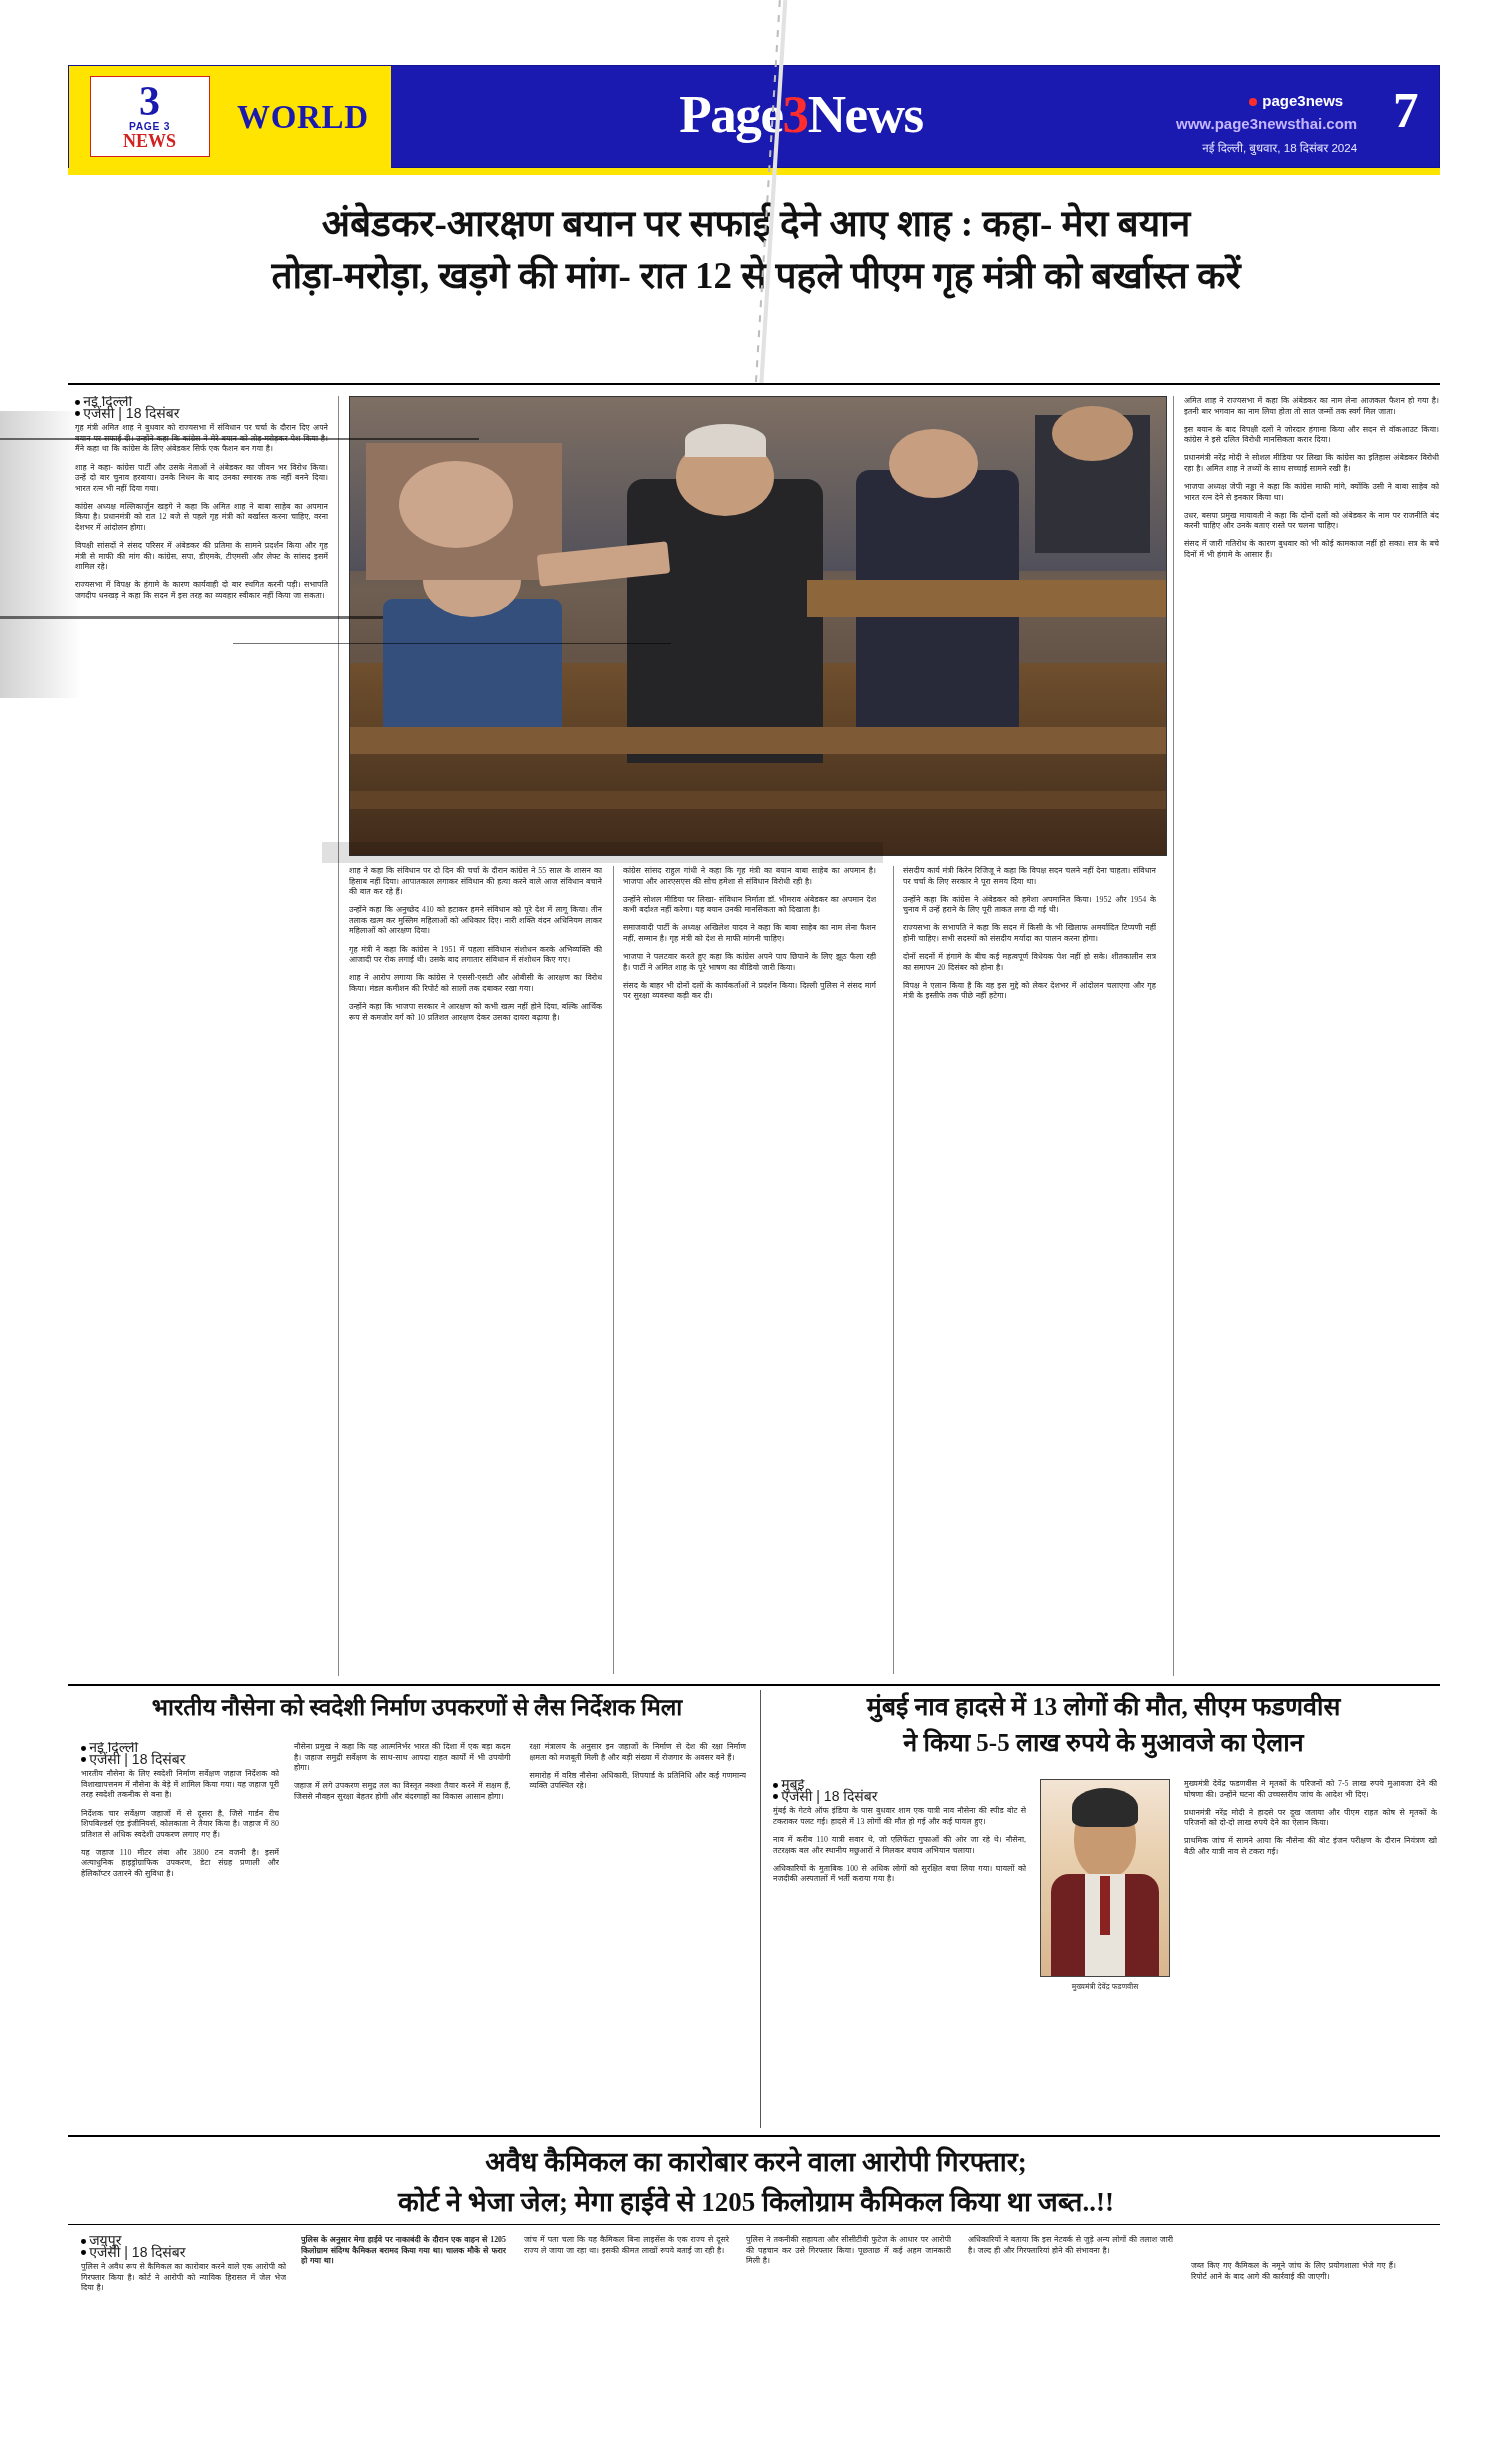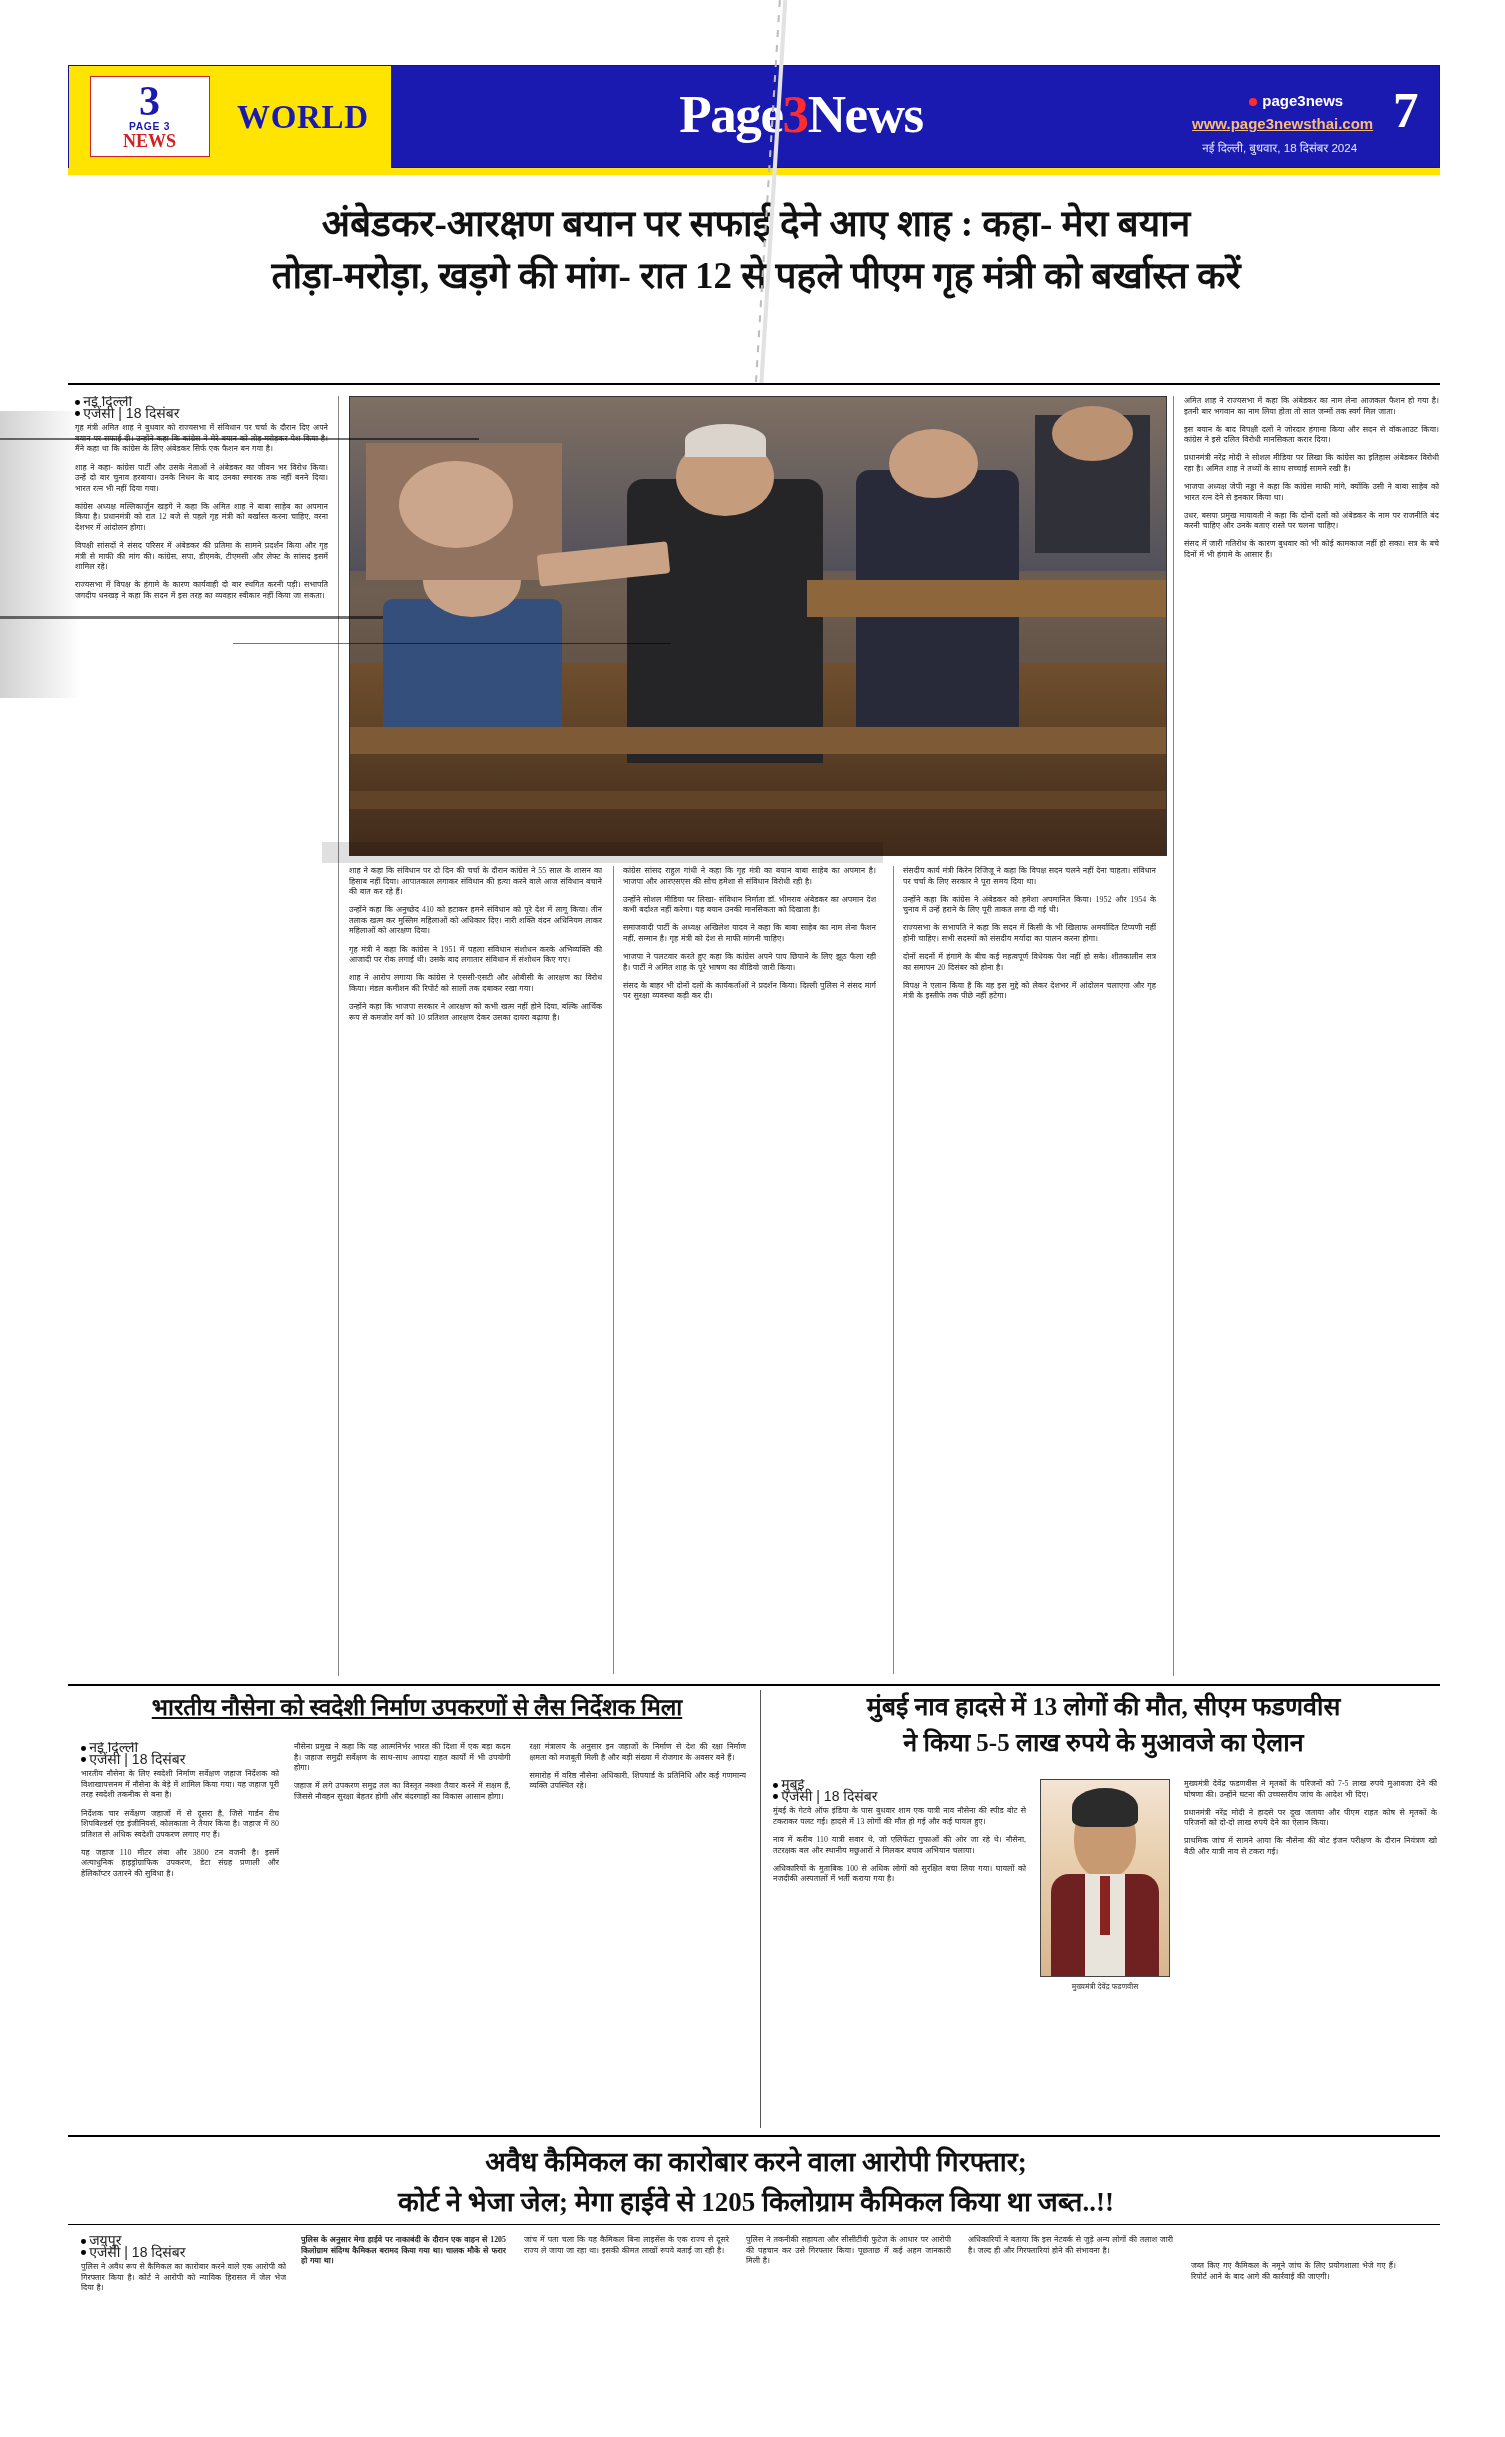--- a/index.html
+++ b/index.html
@@ -116,26 +116,25 @@
   .mr-dot {
     display: inline-block;
     width: 8.2px; height: 8.2px;
     border-radius: 50%;
     background: #ff2d2d;
     margin-right: 5.5px;
     vertical-align: middle;
   }
   .mr-line2 {
     position: absolute;
-    right: 59px;
+    right: 75px;
     top: 49px;
     font-size: 15px;
-    color: #fdba74;
-    font-weight: bold;
-    text-decoration: underline;
+    color: #c4b5fd;
+    font-weight: bold;
   }
   .mr-line3 {
     position: absolute;
     right: 75px;
     top: 74px;
     font-size: 11.6px;
     color: #e7e7ff;
   }
   .page-num {
     position: absolute;
@@ -352,21 +351,21 @@
     </div>
   </div>
 
   <div class="rule" style="left:338px; top:396px; width:0.7px; height:1280px; background:#888;"></div>
   <div class="rule" style="left:613px; top:866px; width:0.7px; height:808px; background:#888;"></div>
   <div class="rule" style="left:893px; top:866px; width:0.7px; height:808px; background:#888;"></div>
   <div class="rule" style="left:1173px; top:396px; width:0.7px; height:1280px; background:#888;"></div>
 
   <div class="rule" style="left:68px; top:1684px; width:1372px; height:2.1px;"></div>
 
-  <div class="sub-head" style="left:75px; top:1690px; width:684px; font-size:23px;text-decoration:underline;">भारतीय नौसेना को स्वदेशी निर्माण उपकरणों से लैस निर्देशक मिला</div>
+  <div class="sub-head" style="left:75px; top:1690px; width:684px; font-size:23px;">भारतीय नौसेना को स्वदेशी निर्माण उपकरणों से लैस निर्देशक मिला</div>
 
   <div class="col" style="left:81px; top:1742px; width:198px; height:383px;">
     <div class="byline">
       <span class="bullet"></span><span>नई दिल्ली</span><br>
       <span class="bullet"></span><span>एजेंसी</span> | <span>18 दिसंबर</span>
     </div>
     <div class="body-text">
       <p>भारतीय नौसेना के लिए स्वदेशी निर्माण सर्वेक्षण जहाज निर्देशक को विशाखापत्तनम में नौसेना के बेड़े में शामिल किया गया। यह जहाज पूरी तरह स्वदेशी तकनीक से बना है।</p>
       <p>निर्देशक चार सर्वेक्षण जहाजों में से दूसरा है, जिसे गार्डन रीच शिपबिल्डर्स एंड इंजीनियर्स, कोलकाता ने तैयार किया है। जहाज में 80 प्रतिशत से अधिक स्वदेशी उपकरण लगाए गए हैं।</p>
       <p>यह जहाज 110 मीटर लंबा और 3800 टन वजनी है। इसमें अत्याधुनिक हाइड्रोग्राफिक उपकरण, डेटा संग्रह प्रणाली और हेलिकॉप्टर उतारने की सुविधा है।</p>

